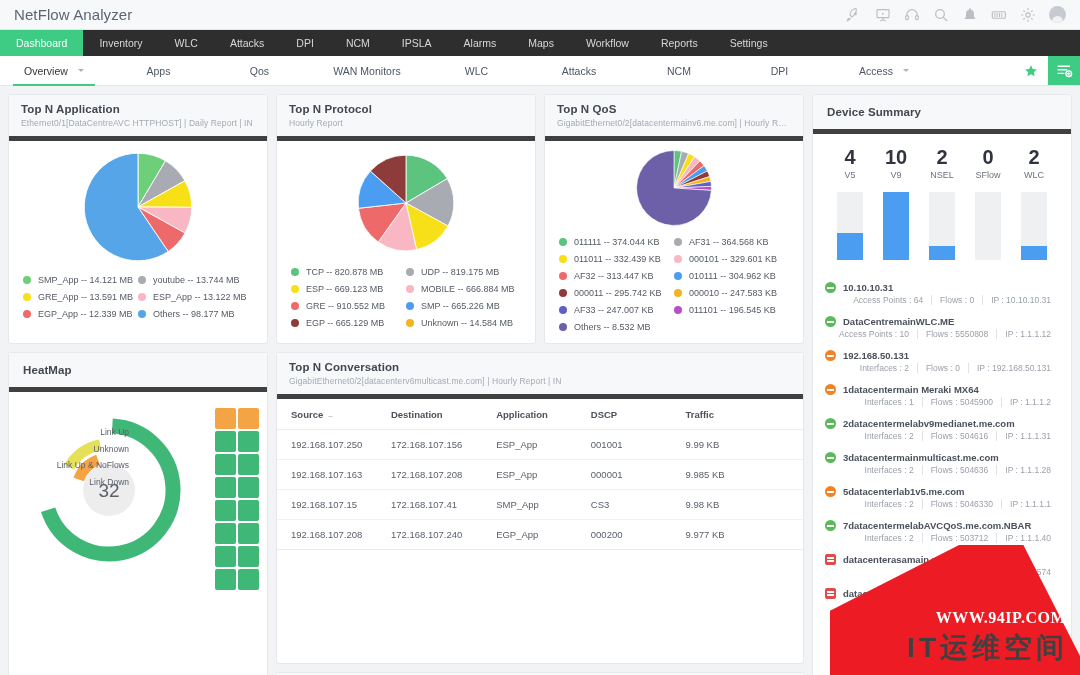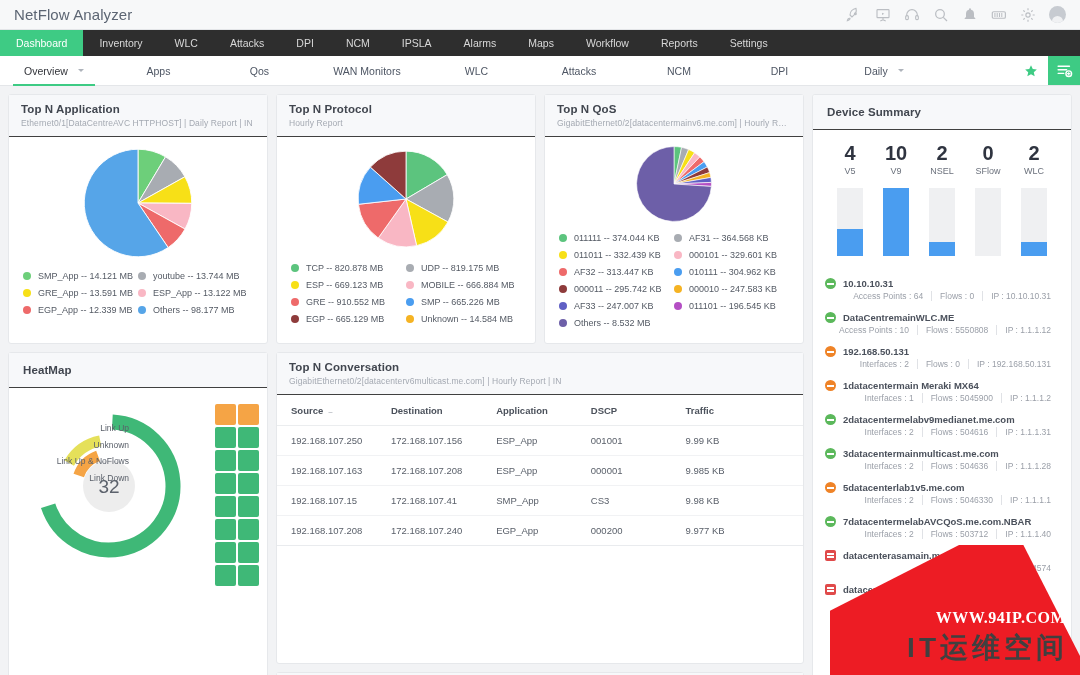--- a/index.html
+++ b/index.html
@@ -46,21 +46,21 @@
   .caret { display:inline-block; margin-left:10px; border-left:3px solid transparent;
     border-right:3px solid transparent; border-top:3.5px solid #aeb3bb; }
   .subnav-right { margin-left:auto; display:flex; align-items:stretch; }
   .star-btn { width:34px; display:flex; align-items:center; justify-content:center; cursor:pointer; }
   .addbtn { width:32px; background:#3ecb84; display:flex; align-items:center; justify-content:center; cursor:pointer; }
 
   
   .canvas { position:relative; width:1080px; height:619px; padding:8px; }
   .col { position:absolute; }
   .card { background:#fff; border:1px solid #e6e8eb; border-radius:3px; }
-  .card-hd { background:#f7f8fa; padding:8px 12px 8px; border-bottom:1px solid #404040; }
+  .card-hd { background:#f7f8fa; padding:8px 12px 8px; border-bottom:5px solid #404040; }
   .card-hd h3 { font-size:11.5px; font-weight:700; color:#41464f; letter-spacing:.1px; }
   .card-hd .sub { font-size:8.5px; color:#a4a9b2; margin-top:3px; letter-spacing:.1px;
     white-space:nowrap; overflow:hidden; text-overflow:ellipsis; }
   .card-hd.plain { padding-bottom:10px; }
 
   
   .pie-wrap { display:flex; justify-content:center; padding:10px 0 4px; }
   .legend { display:flex; flex-wrap:wrap; padding:4px 14px 12px; }
   .legend.two .lg { width:50%; }
   .lg { display:flex; align-items:center; margin:3.5px 0; font-size:9px; color:#545a64; }
@@ -209,21 +209,21 @@
       <div class="sv" style="width: 100px;">
         <span>Attacks</span>
       </div>
       <div class="sv" style="width: 100px;">
         <span>NCM</span>
       </div>
       <div class="sv" style="width: 101px;">
         <span>DPI</span>
       </div>
       <div class="sv" style="width: 108px;">
-        <span>Daily</span>
+        <span>Access</span>
         <span class="caret"></span>
       </div>
     </div>
   <div class="subnav-right">
     <div class="star-btn">
       <svg width="14" height="14" viewBox="0 0 24 24" fill="#3ecb84">
           <path d="M12 2l3 6.5 7 .8-5.2 4.7 1.5 7L12 17.5 5.7 21l1.5-7L2 9.3l7-.8z"></path>
         </svg>
     </div>
     <div class="addbtn">

